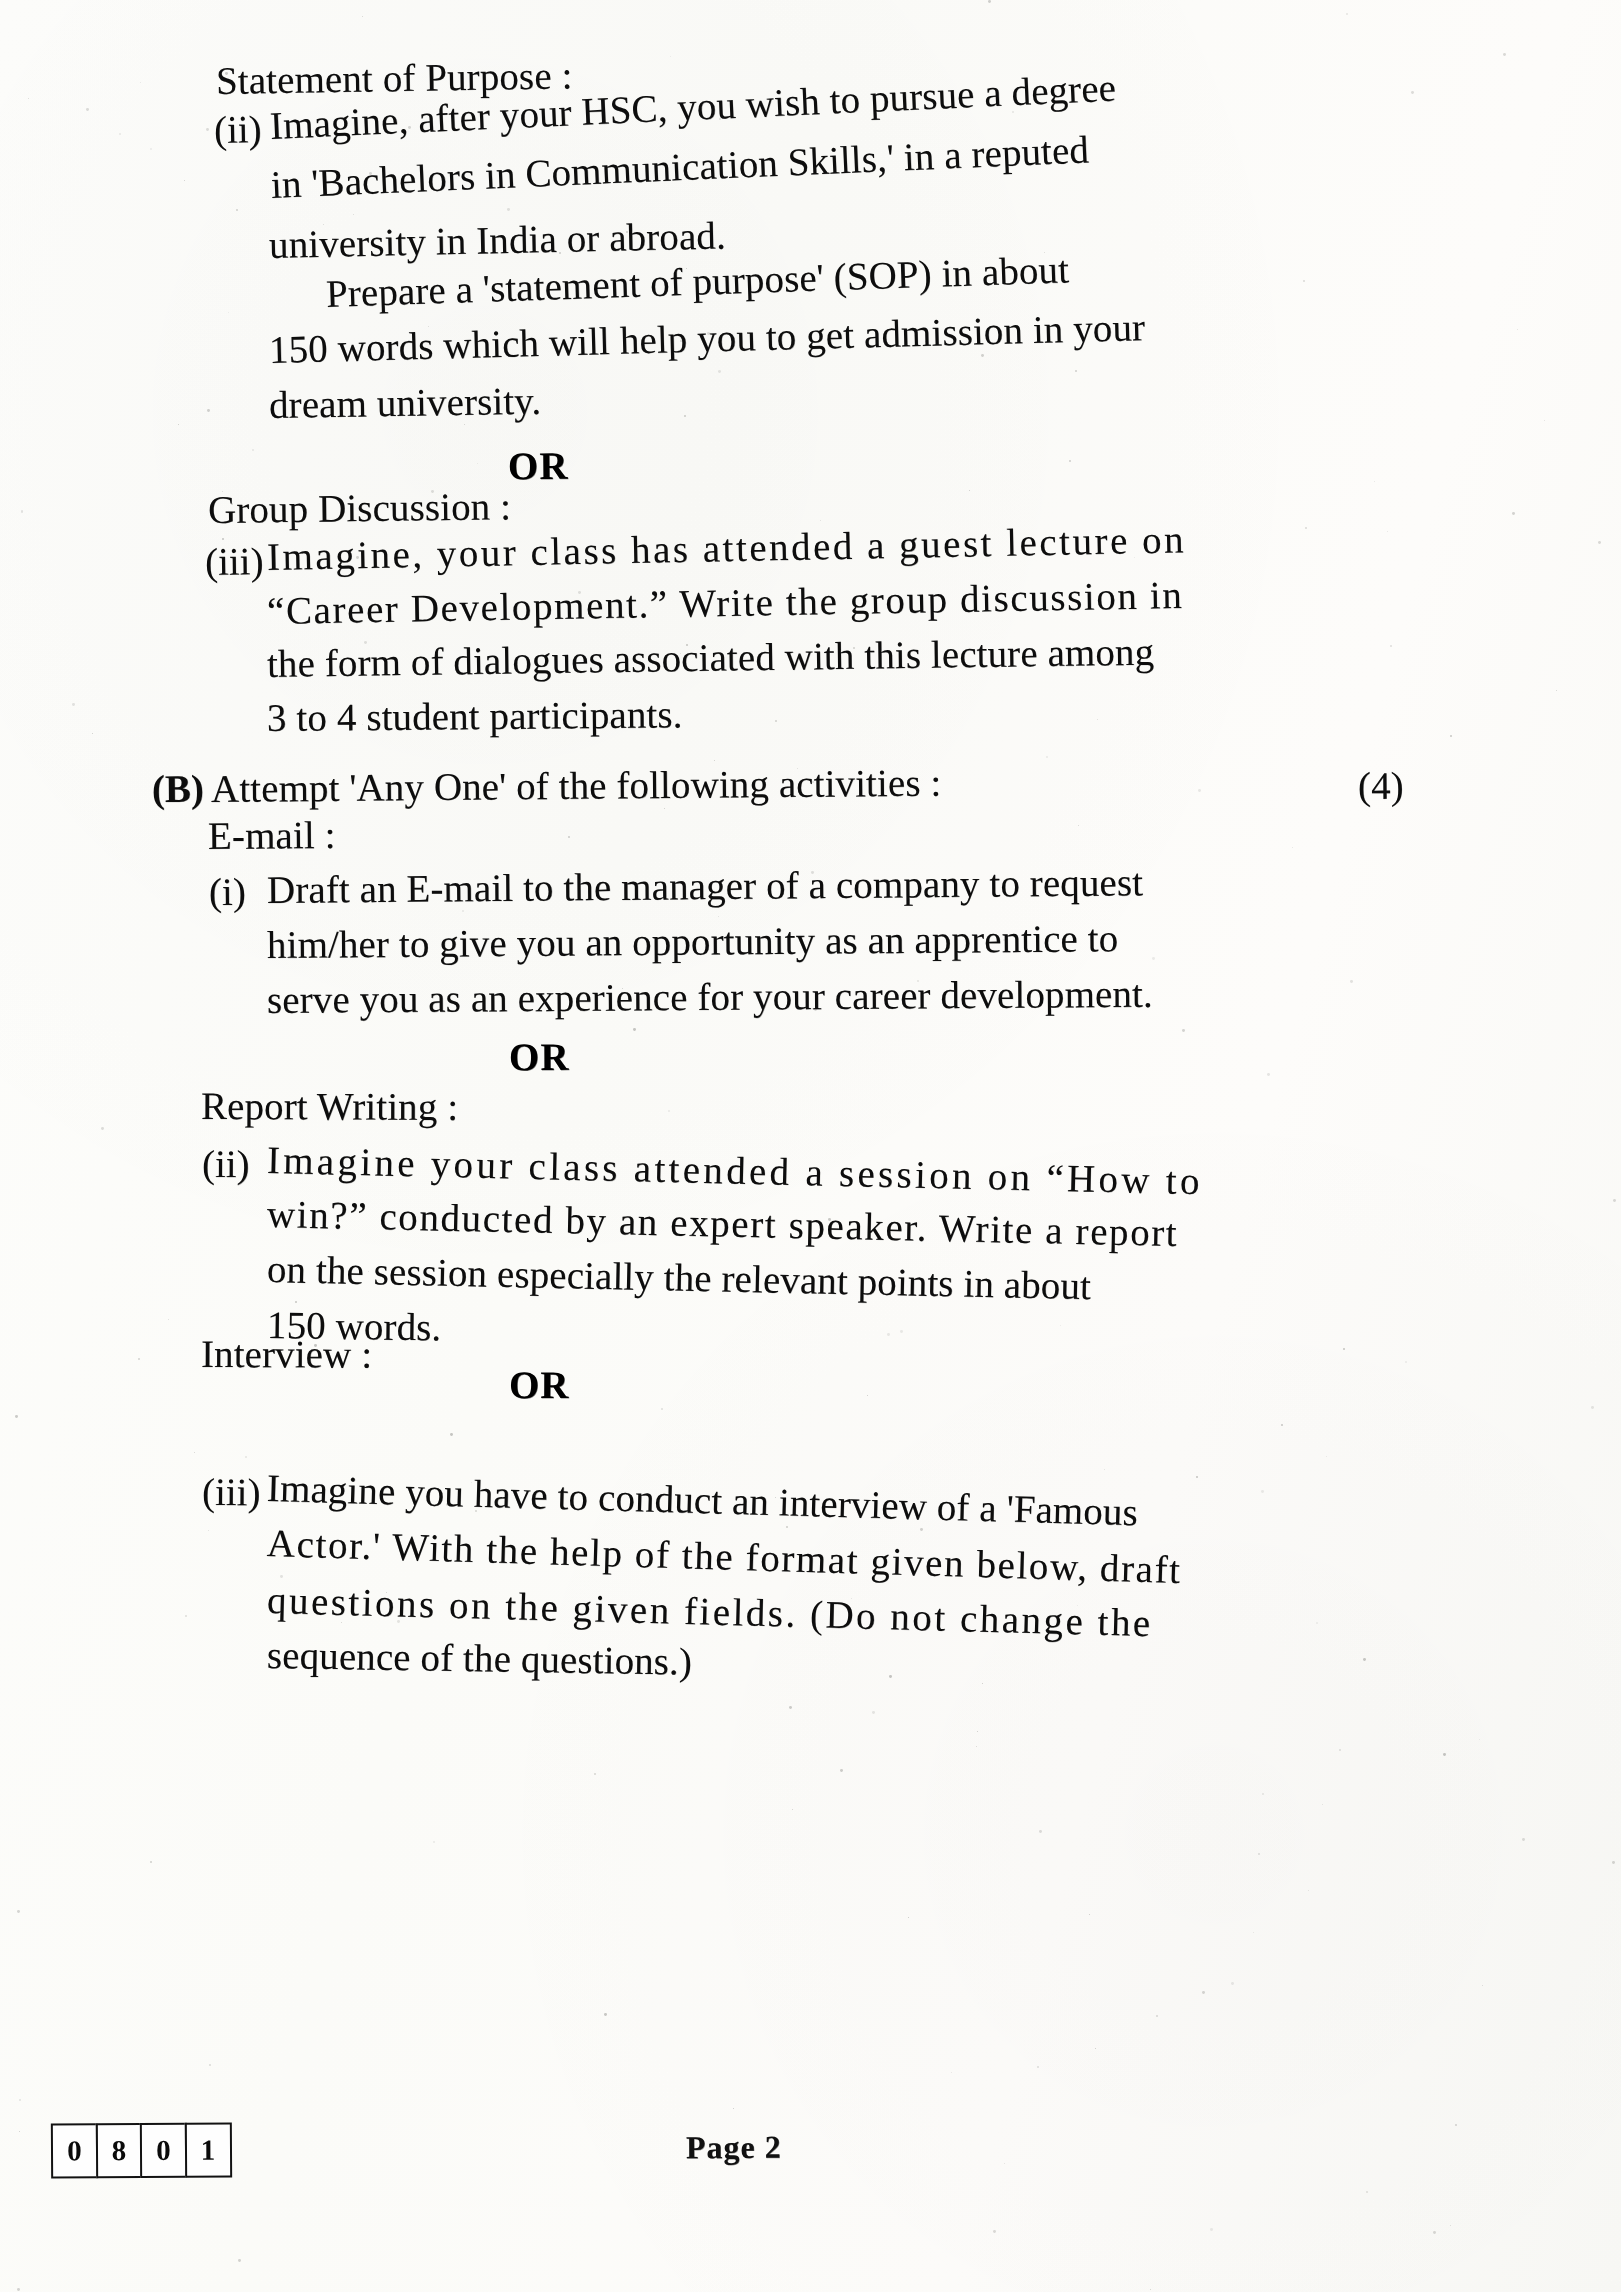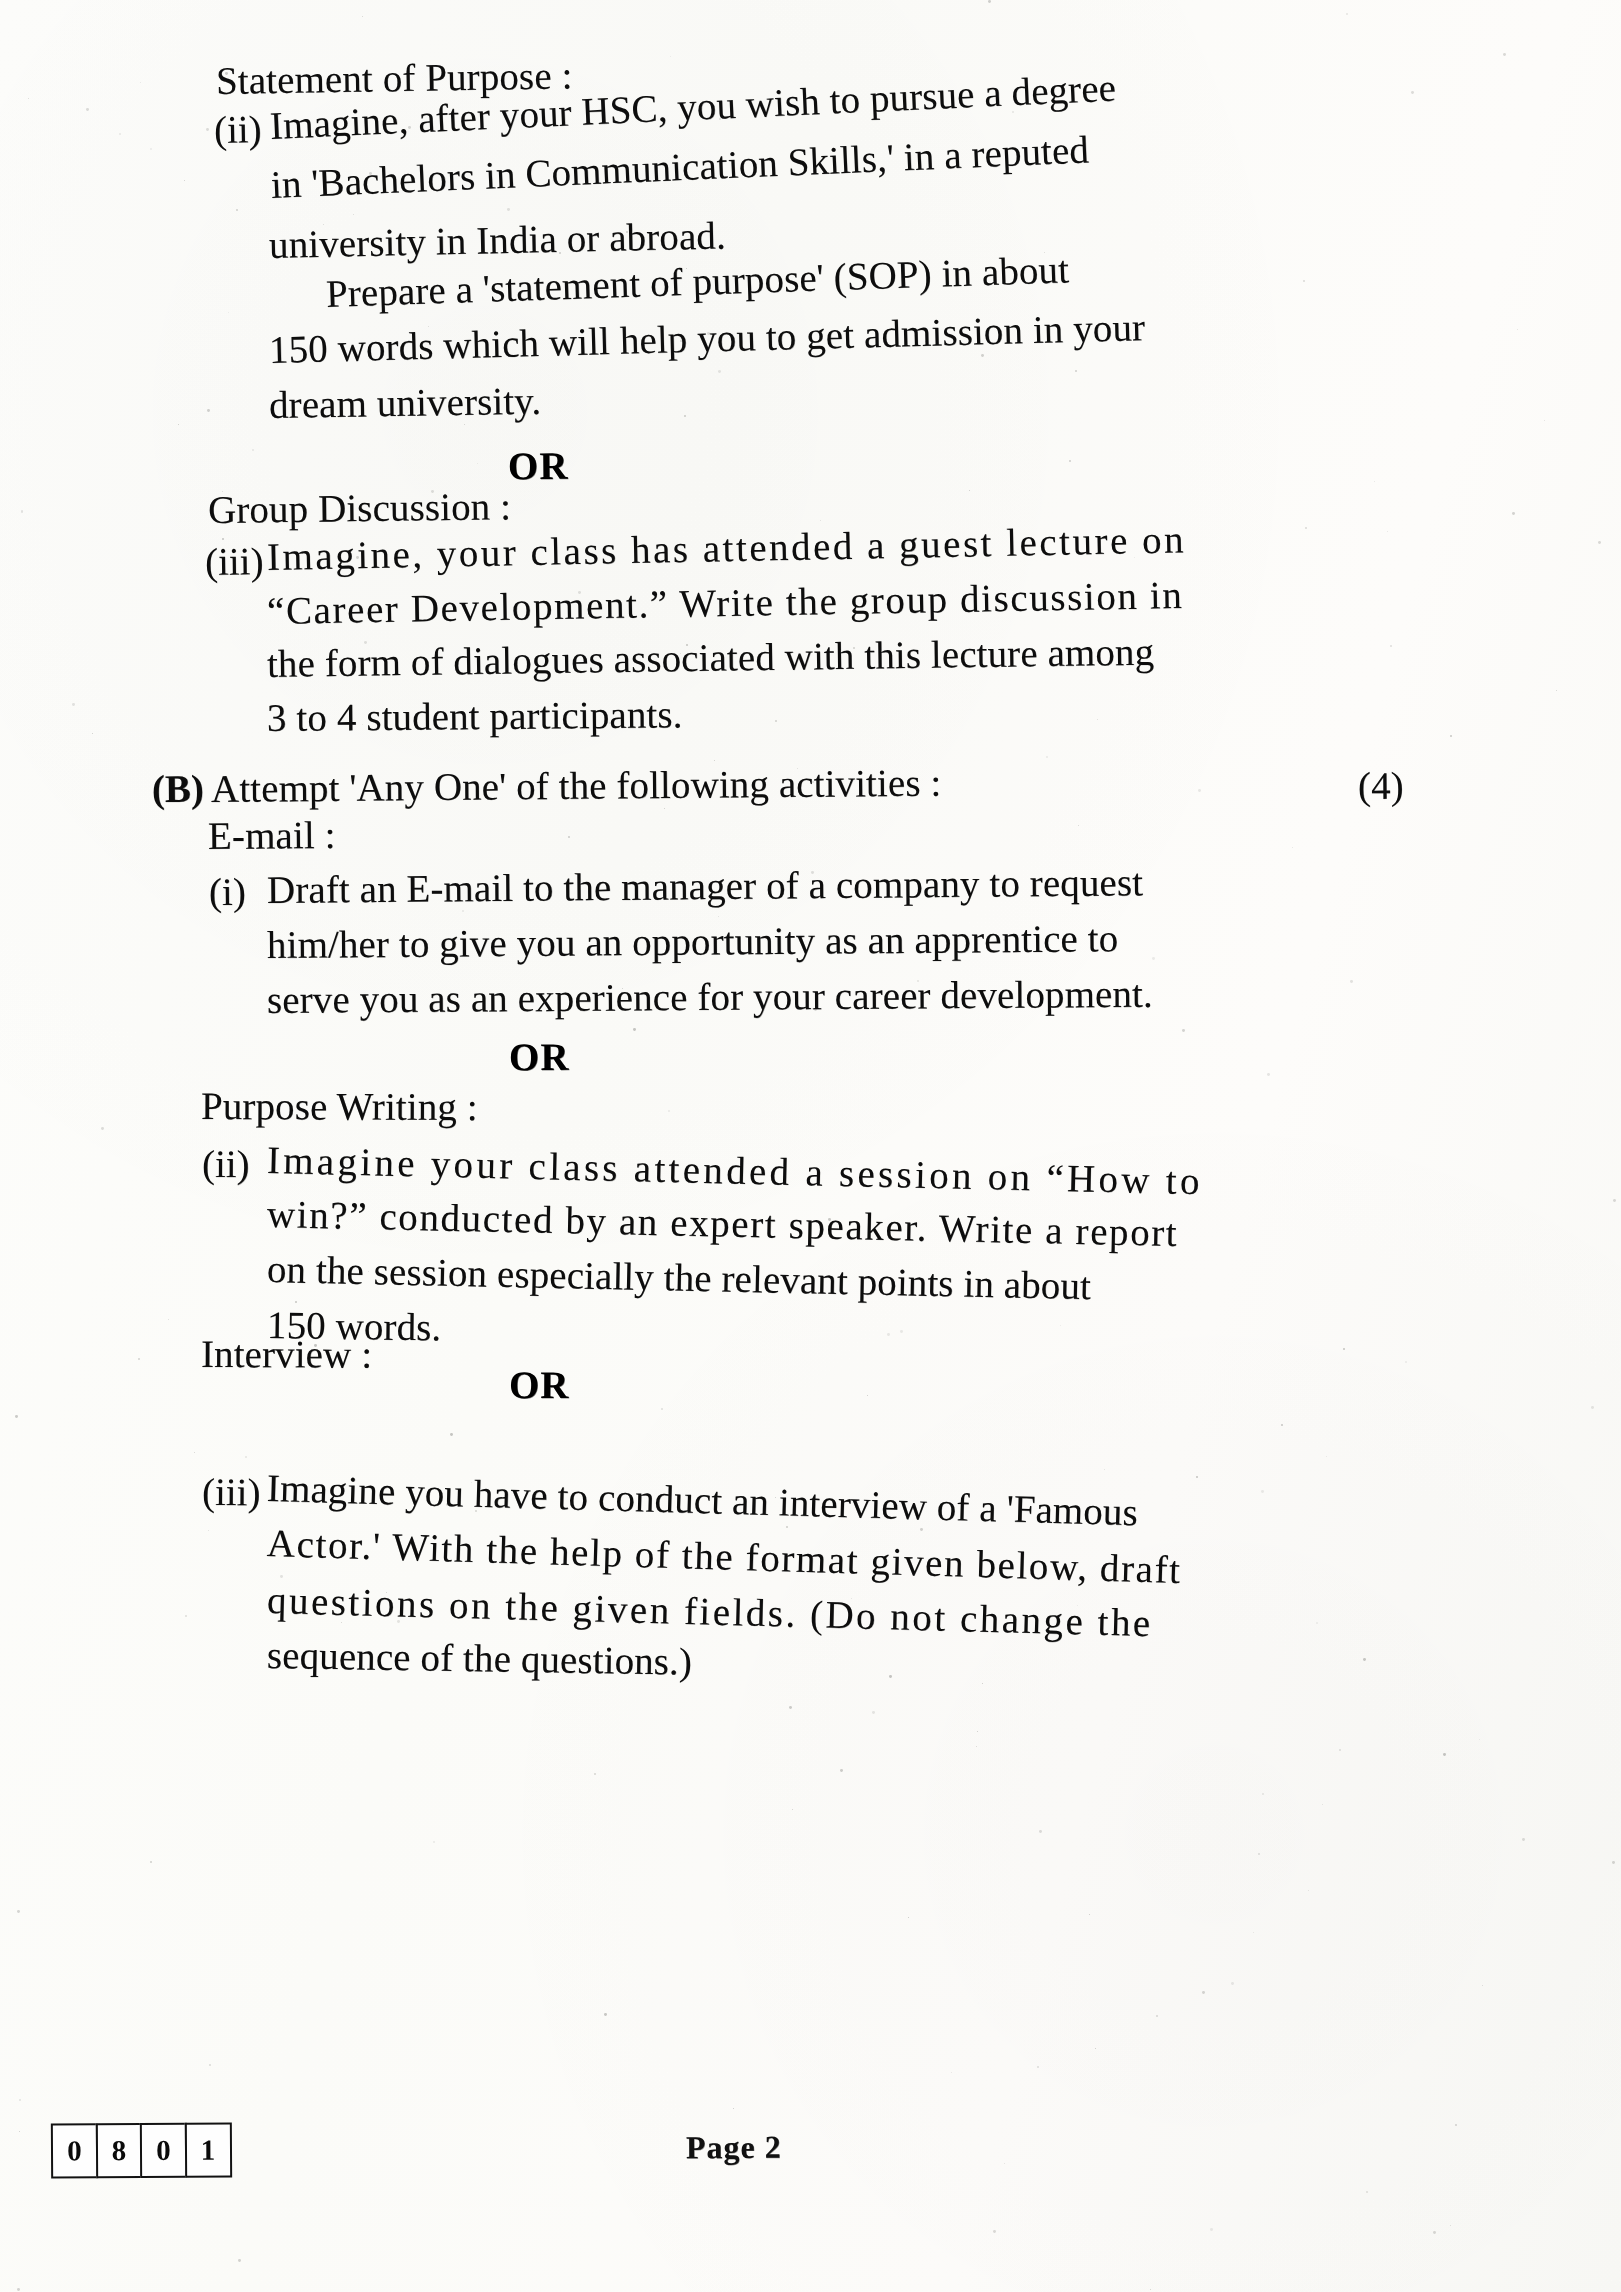--- a/index.html
+++ b/index.html
@@ -374,21 +374,21 @@
   <div class="marker" style="left:209px; top:872px; transform: rotate(-0.5deg);">(i)</div>
 
   <div class="ln" style="left:267px; top:870px; transform: rotate(-0.5deg);">Draft an E-mail to the manager of a company to request</div>
 
   <div class="ln" style="left:267px; top:925px; transform: rotate(-0.45deg);">him/her to give you an opportunity as an apprentice to</div>
 
   <div class="ln" style="left:267px; top:980px; transform: rotate(-0.4deg);">serve you as an experience for your career development.</div>
 
   <div class="or" style="left:509px; top:1034px; transform: rotate(-0.3deg);">OR</div>
 
-  <div class="ln heading" style="left:201px; top:1086px; transform: rotate(0.2deg);">Purpose Writing :</div>
+  <div class="ln heading" style="left:201px; top:1086px; transform: rotate(0.2deg);">Report Writing :</div>
 
   <div class="marker" style="left:202px; top:1144px; transform: rotate(0.2deg);">(ii)</div>
 
   <div class="ln sp3" style="left:267px; top:1140px; transform: rotate(1.3deg);">Imagine your class attended a session on “How to</div>
 
   <div class="ln sp1" style="left:267px; top:1194px; transform: rotate(1.2deg);">win?” conducted by an expert speaker. Write a report</div>
 
   <div class="ln" style="left:267px; top:1249px; transform: rotate(1.2deg);">on the session especially the relevant points in about</div>
 
   <div class="ln" style="left:267px; top:1305px; transform: rotate(0.8deg);">150 words.</div>

